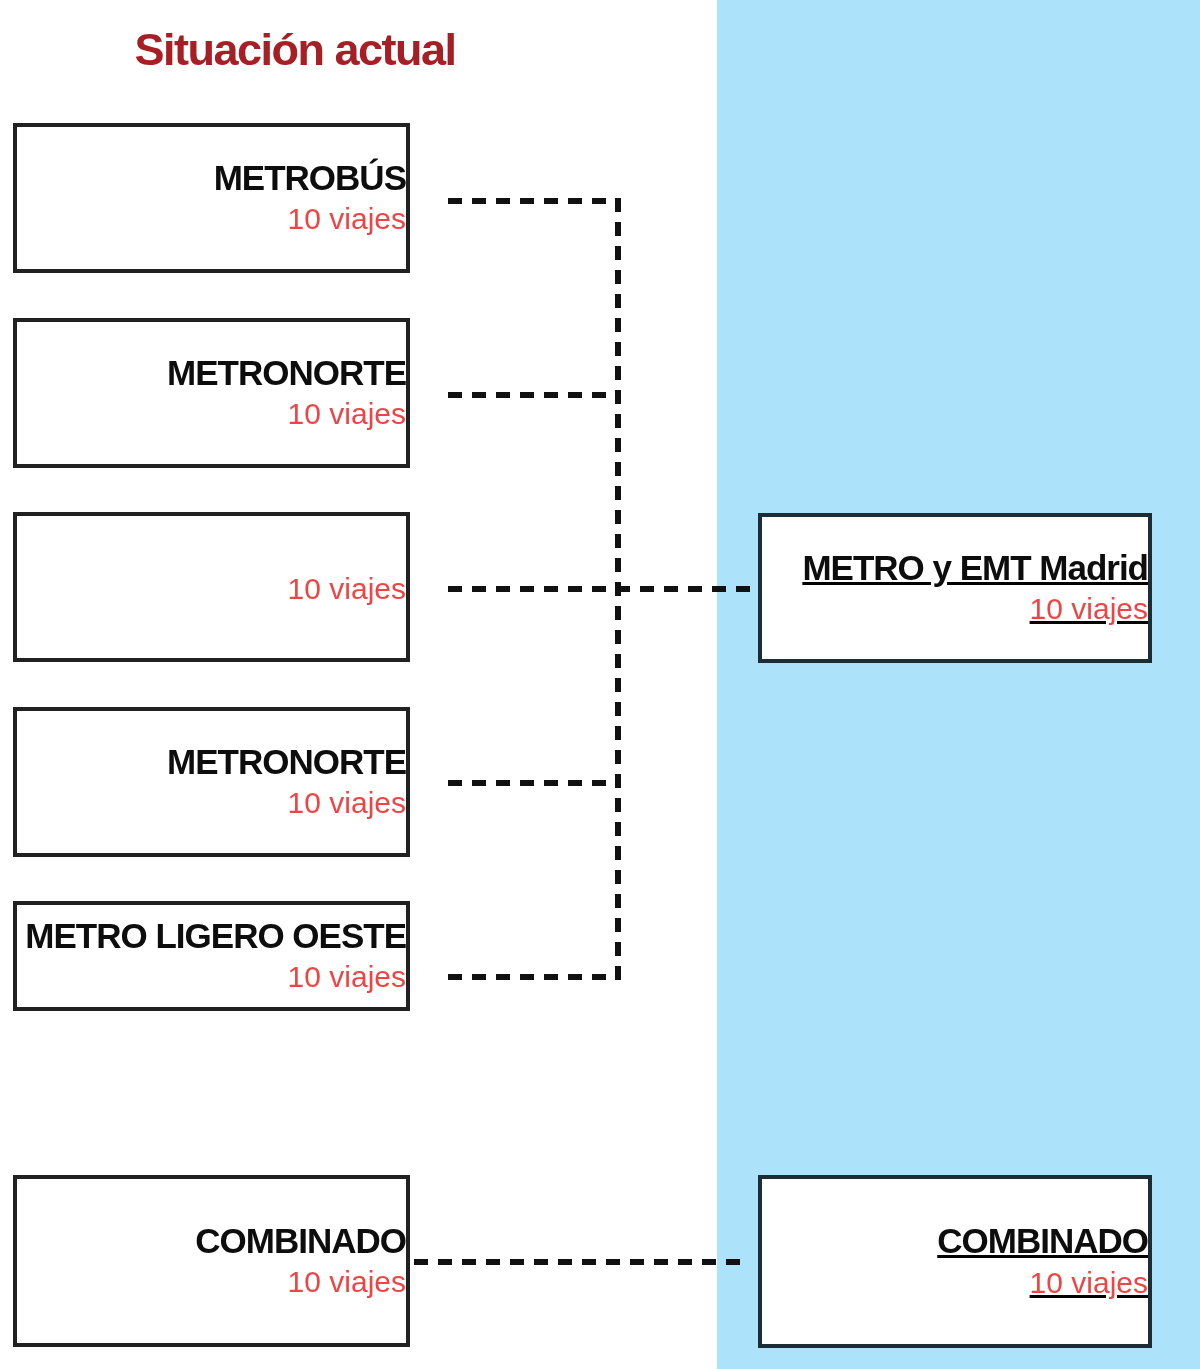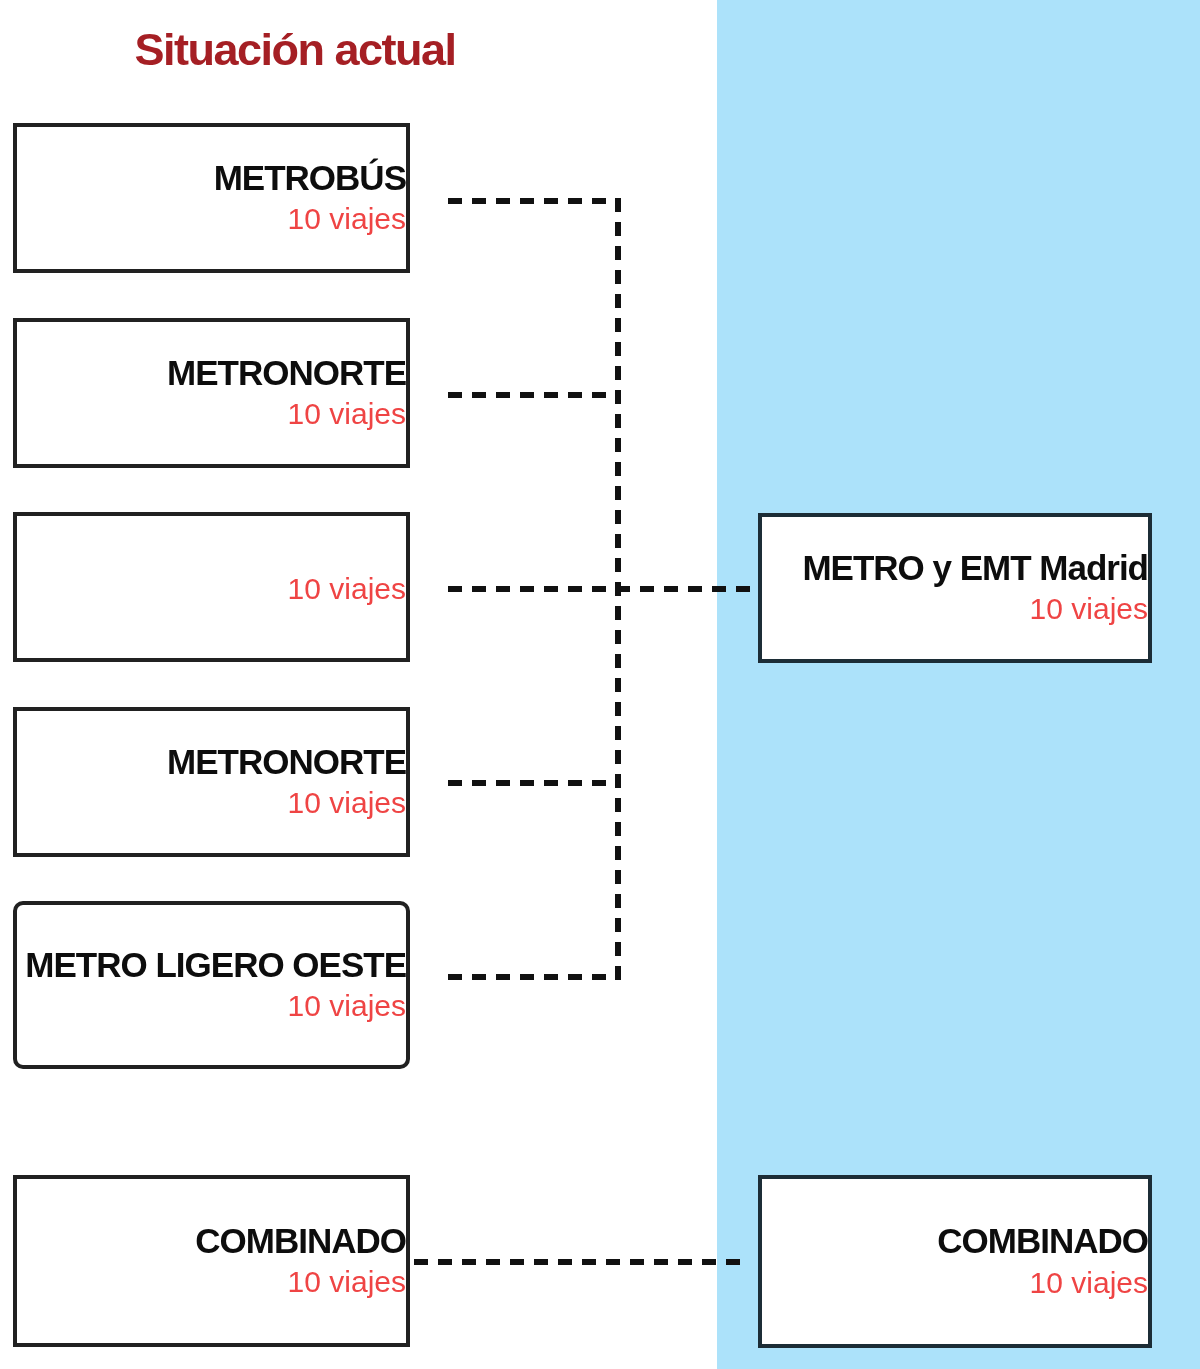--- a/index.html
+++ b/index.html
@@ -23,26 +23,26 @@
   .hdr-left{left:92px;top:26px;width:406px;font-size:45px;color:var(--accent-red-left,#a51f24);}
   .hdr-right{left:758px;top:26px;width:394px;font-size:45px;color:var(--accent-red-right,#9c1c20);}
   .box{
     position:absolute;
     background:#ffffff;
     display:flex;flex-direction:column;justify-content:center;align-items:flex-end;
     box-sizing:border-box;
     text-align:center;
   }
   .box-left{border:4px solid var(--box-border-left,#212121);left:13px;width:397px;}
-  .box-right{border:4px solid var(--box-border-right,#1c2d36);left:758px;width:394px;}
+  .box-right{border:4px solid var(--box-border-right,#1c2d36);left:758px;width:394px;text-decoration:underline;}
   .b1{top:123px;height:150px;}
   .b2{top:318px;height:150px;}
   .b3{top:512px;height:150px;}
   .b4{top:707px;height:150px;}
-  .b5{top:901px;height:168px;border-radius:10px;}
+  .b5{top:901px;height:110px;}
   .b6{top:1175px;height:172px;}
   .rA{top:513px;height:150px;}
   .rB{top:1175px;height:173px;}
   .box-title{
     font-size:35px;font-weight:bold;letter-spacing:-1px;
     color:#0d0d0d;line-height:1.1;white-space:nowrap;
   }
   .box-sub{
     font-size:30px;color:#ef4444;line-height:1.2;margin-top:4px;
   }

